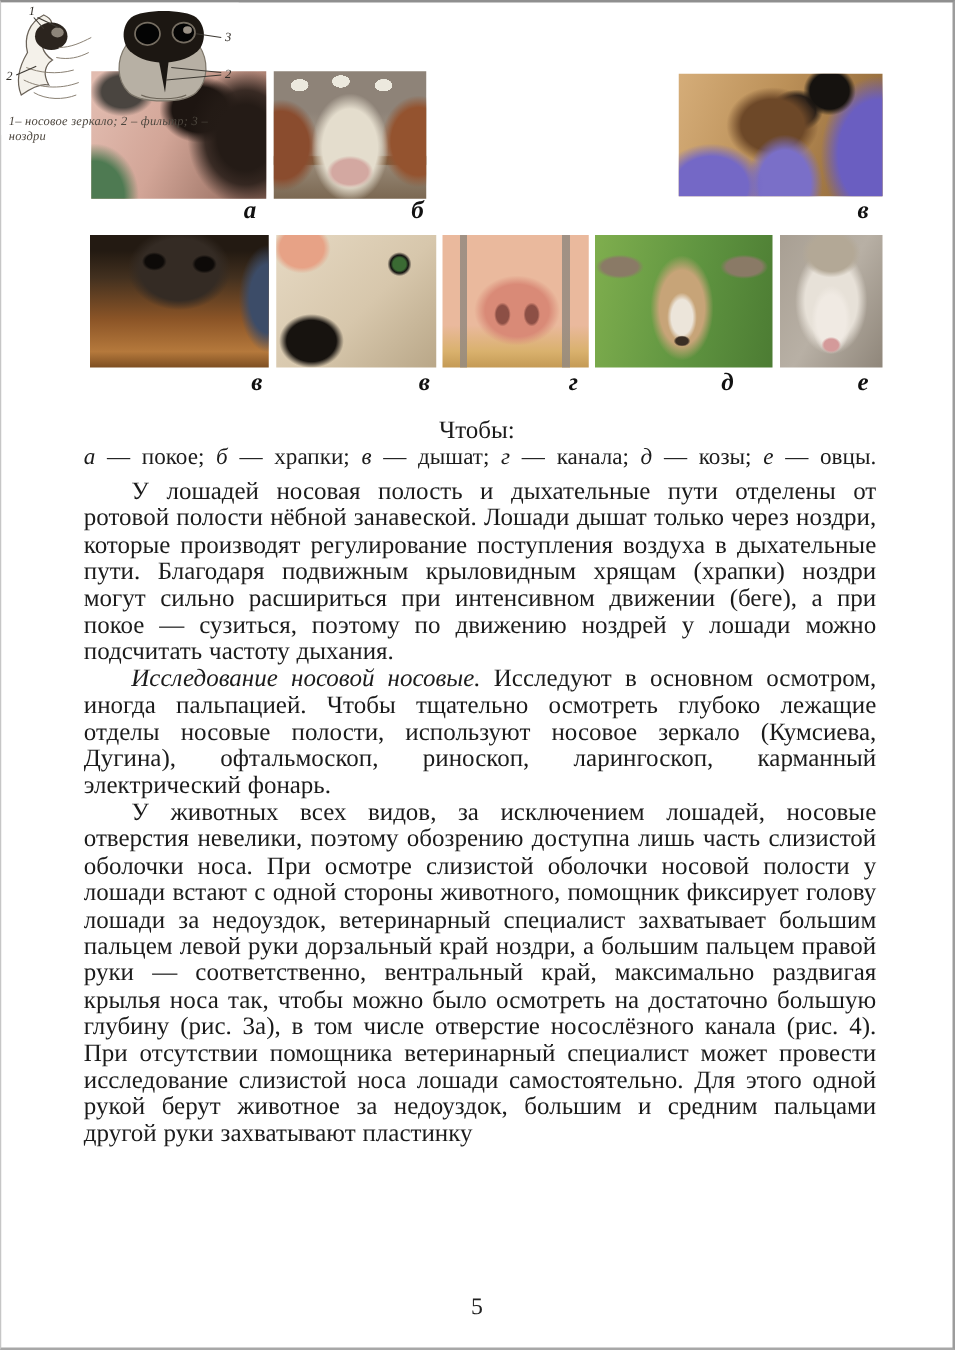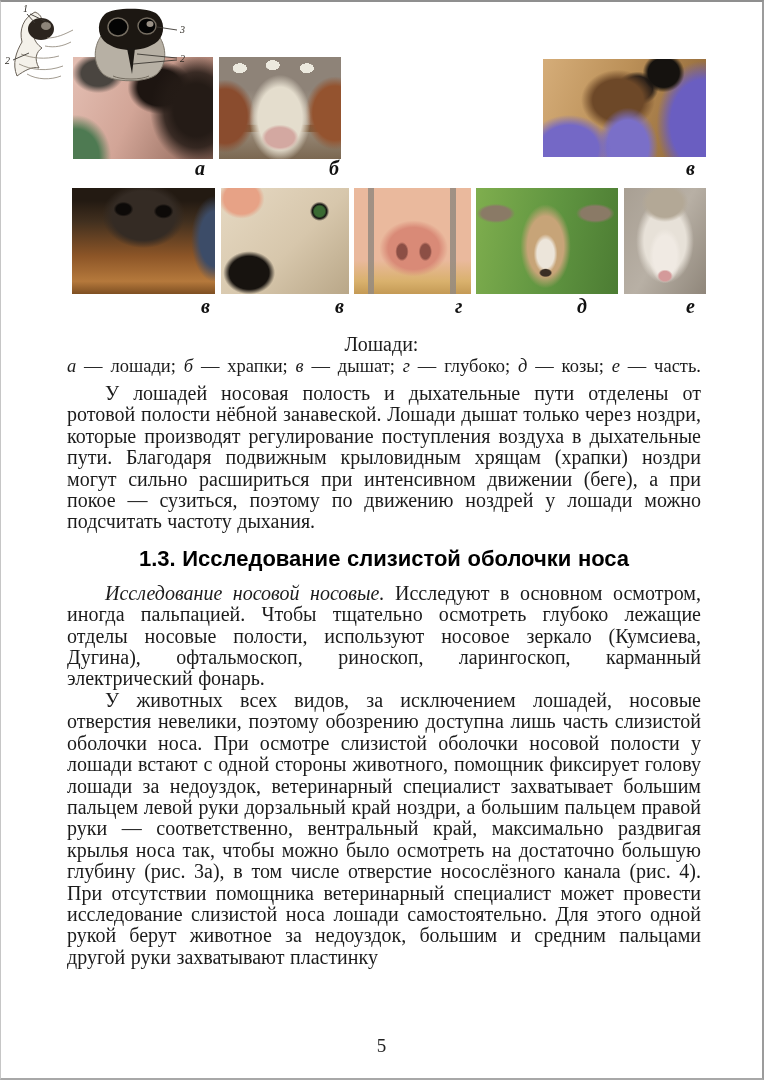--- a/index.html
+++ b/index.html
@@ -128,44 +128,44 @@
       <ellipse cx="146" cy="24" rx="9" ry="8" fill="#040404" stroke="#756d61" stroke-width="1.4"></ellipse>
       <ellipse cx="149" cy="22" rx="3.5" ry="3" fill="#9a9186"></ellipse>
       <path d="M126,46 L134,46 L131,72 Z" fill="#1b1713"></path>
       <path d="M112,74 C120,78 140,78 148,74" fill="none" stroke="#6c6458" stroke-width="0.9"></path>
       <line x1="156" y1="25" x2="176" y2="28" stroke="#3c3832" stroke-width="0.9"></line>
       <text class="dg-num" x="179" y="31">3</text>
       <line x1="136" y1="52" x2="176" y2="56" stroke="#3c3832" stroke-width="0.9"></line>
       <line x1="132" y1="62" x2="176" y2="58" stroke="#3c3832" stroke-width="0.9"></line>
       <text class="dg-num" x="179" y="60">2</text>
     </svg>
+    <div class="diagram-caption">1– носовое зеркало; 2 – фильтр; 3 – ноздри</div>
   </div>
 
   <div class="photo ph-v0"></div>
 
   <span class="plabel lab-r1a">а</span>
   <span class="plabel lab-r1b">б</span>
   <span class="plabel lab-r1v">в</span>
 
   <div class="photo ph-v1"></div>
   <div class="photo ph-v2"></div>
   <div class="photo ph-g"></div>
   <div class="photo ph-d"></div>
   <div class="photo ph-e"></div>
 
   <span class="plabel lab-r2v1">в</span>
   <span class="plabel lab-r2v2">в</span>
   <span class="plabel lab-r2g">г</span>
   <span class="plabel lab-r2d">д</span>
   <span class="plabel lab-r2e">е</span>
 
-  <div class="fig-subtitle">Лошади:</div>
-  <div class="fig-legend"><span class="lt">а</span><span> — лошади; </span><span class="lt">б</span><span> — храпки; </span><span class="lt">в</span><span> — дышат; </span><span class="lt">г</span><span> — глубоко; </span><span class="lt">д</span><span> — козы; </span><span class="lt">е</span><span> — часть.</span></div>
+  <div class="fig-subtitle">Чтобы:</div>
+  <div class="fig-legend"><span class="lt">а</span><span> — покое; </span><span class="lt">б</span><span> — храпки; </span><span class="lt">в</span><span> — дышат; </span><span class="lt">г</span><span> — канала; </span><span class="lt">д</span><span> — козы; </span><span class="lt">е</span><span> — овцы.</span></div>
 
   <div class="text-block">
     <p>У лошадей носовая полость и дыхательные пути отделены от ротовой полости нёбной занавеской. Лошади дышат только через ноздри, которые производят регулирование поступления воздуха в дыхательные пути. Благодаря подвижным крыловидным хрящам (храпки) ноздри могут сильно расшириться при интенсивном движении (беге), а при покое — сузиться, поэтому по движению ноздрей у лошади можно подсчитать частоту дыхания.</p>
-    <h2>1.3. Исследование слизистой оболочки носа</h2>
     <p><span class="lead-italic">Исследование носовой носовые.</span><span> Исследуют в основном осмотром, иногда пальпацией. Чтобы тщательно осмотреть глубоко лежащие отделы носовые полости, используют носовое зеркало (Кумсиева, Дугина), офтальмоскоп, риноскоп, ларингоскоп, карманный электрический фонарь.</span></p>
     <p>У животных всех видов, за исключением лошадей, носовые отверстия невелики, поэтому обозрению доступна лишь часть слизистой оболочки носа. При осмотре слизистой оболочки носовой полости у лошади встают с одной стороны животного, помощник фиксирует голову лошади за недоуздок, ветеринарный специалист захватывает большим пальцем левой руки дорзальный край ноздри, а большим пальцем правой руки — соответственно, вентральный край, максимально раздвигая крылья носа так, чтобы можно было осмотреть на достаточно большую глубину (рис. 3а), в том числе отверстие носослёзного канала (рис. 4). При отсутствии помощника ветеринарный специалист может провести исследование слизистой носа лошади самостоятельно. Для этого одной рукой берут животное за недоуздок, большим и средним пальцами другой руки захватывают пластинку</p>
   </div>
 
   <div class="pageno">5</div>
 </div>
 
 </body></html>

